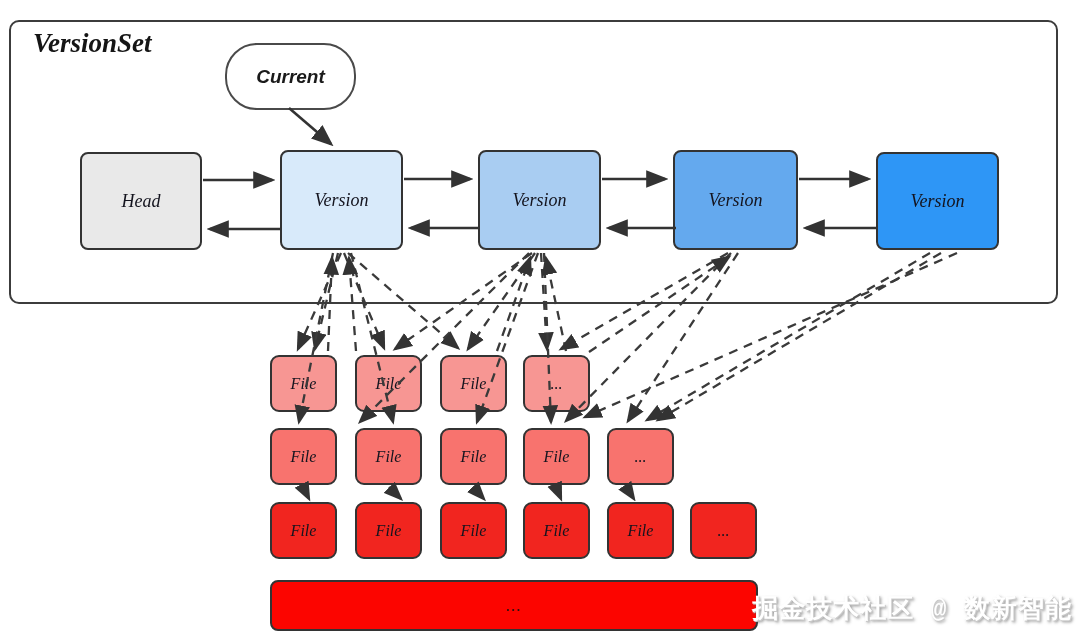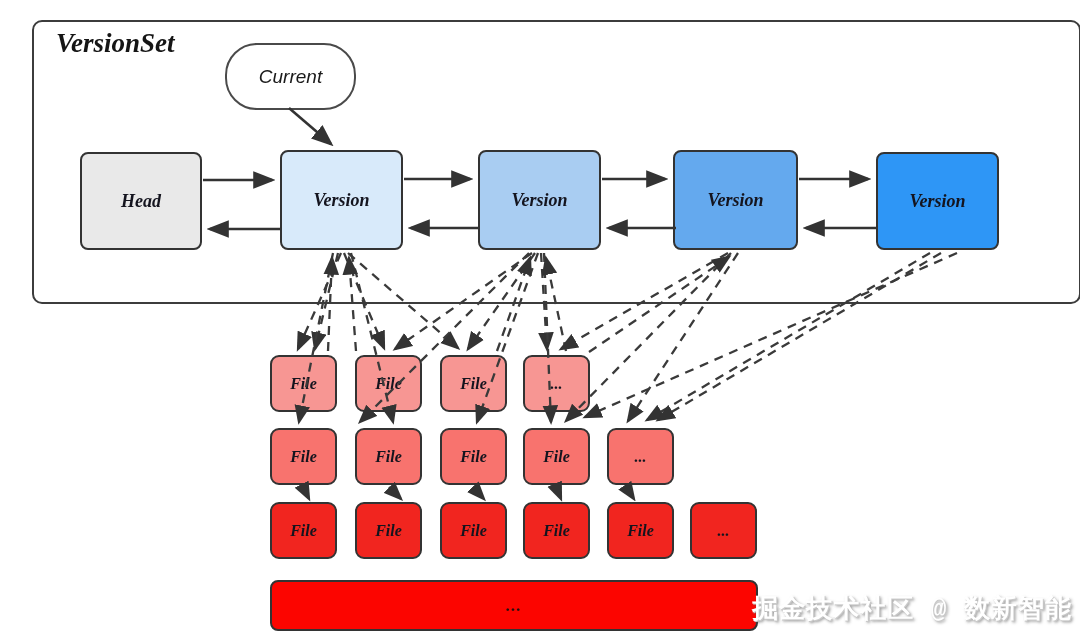--- a/index.html
+++ b/index.html
@@ -2,40 +2,40 @@
 <html><head>
 <meta charset="utf-8">
 <style>
   html,body{margin:0;padding:0;background:#fff;}
   .canvas{
     position:relative;width:1080px;height:643px;background:#ffffff;
     font-family:"Liberation Serif",serif;overflow:hidden;
   }
   
   .vset{
-    position:absolute;left:32px;top:20px;width:1045px;height:280px;
+    position:absolute;left:9px;top:20px;width:1045px;height:280px;
     border:2px solid #3c3c3c;border-radius:10px;background:#ffffff;
   }
   .vset-label{
     position:absolute;left:22px;top:6px;
     font-size:27px;font-weight:bold;font-style:italic;color:#151515;
   }
   
   .bubble{
     position:absolute;left:225px;top:43px;width:127px;height:63px;
     border:2px solid #4a4a4a;border-radius:32px;background:#ffffff;
     display:flex;align-items:center;justify-content:center;
     font-family:"Liberation Sans",sans-serif;
-    font-size:19px;font-weight:normal;font-style:italic;color:#1a1a1a;
+    font-size:19px;font-weight:bold;font-style:italic;color:#1a1a1a;
   }
   
   .node{
     position:absolute;border:2.5px solid #333333;border-radius:8px;
     display:flex;align-items:center;justify-content:center;
-    font-weight:bold;font-style:italic;color:#14141e;font-size:18px;
+    font-weight:normal;font-style:italic;color:#14141e;font-size:18px;
     box-sizing:border-box;
   }
   .head{left:80px;top:152px;width:122px;height:98px;background:#e9e9e9;}
   .v1{left:280px;top:150px;width:123px;height:100px;background:#d8eafa;}
   .v2{left:478px;top:150px;width:123px;height:100px;background:#a9cdf2;}
   .v3{left:673px;top:150px;width:125px;height:100px;background:#64a9ee;}
   .v4{left:876px;top:152px;width:123px;height:98px;background:#2e96f6;}
   .file{height:57px;width:67px;font-size:16px;border-radius:9px;}
   .r1{top:355px;background:#f79693;}
   .r2{top:428px;background:#f8736e;}

